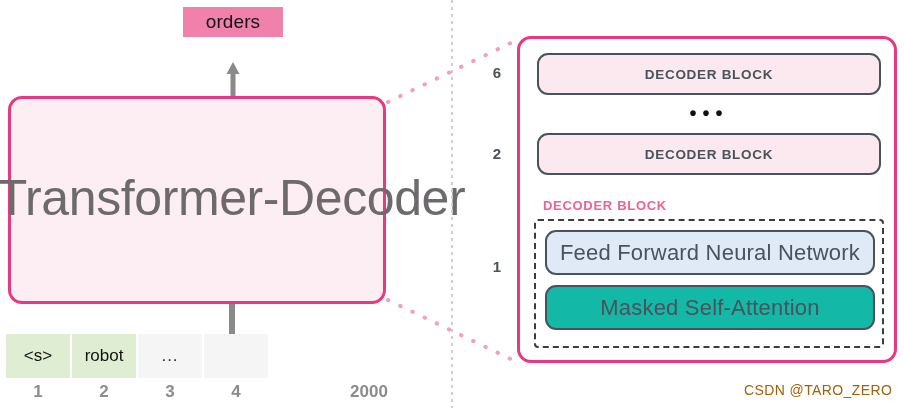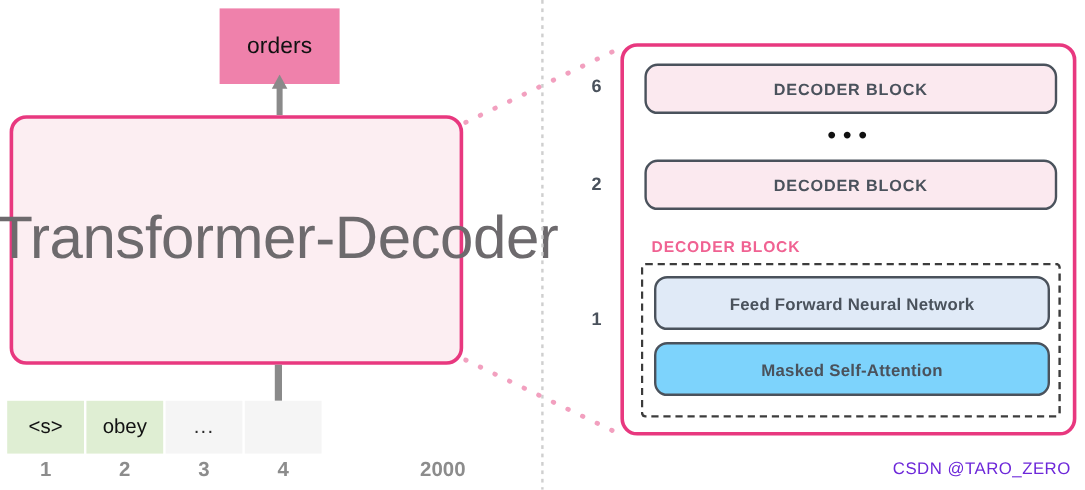--- a/index.html
+++ b/index.html
@@ -21,21 +21,21 @@
     width: 904px;
     height: 408px;
   }
 
   
   .output-token {
     position: absolute;
     left: 183px;
     top: 7px;
     width: 100px;
-    height: 63px;
+    height: 30px;
     background: #ef81ab;
     display: flex;
     align-items: center;
     justify-content: center;
     font-size: 19px;
     color: #121212;
     letter-spacing: .1px;
   }
 
   .up-arrow {
@@ -229,40 +229,40 @@
     position: absolute;
     left: 545px;
     width: 330px;
     height: 45px;
     border: 2.5px solid #4a525c;
     border-radius: 11px;
     box-sizing: border-box;
     display: flex;
     align-items: center;
     justify-content: center;
-    font-size: 14px;
-    font-weight: bold;
+    font-size: 22px;
+    font-weight: normal;
     color: #4a525c;
     letter-spacing: .2px;
   }
   .sub-block.ffn {
     top: 230px;
     background: #e0eaf7;
   }
   .sub-block.attn {
     top: 285px;
-    background: #7dd3fc;
+    background: #14b8a6;
   }
 
   .watermark {
     position: absolute;
     left: 744px;
     top: 382px;
     font-size: 14px;
-    color: #6d28d9;
+    color: #a16207;
     letter-spacing: .4px;
   }
 </style>
 </head>
 <body>
 
 <div class="stage">
 
   <div class="output-token">orders</div>
 
@@ -286,21 +286,21 @@
         </g>
       </svg>
       <div class="brand-text">Transformer-Decoder</div>
     </div>
   </div>
 
   <div class="down-stem"></div>
 
   <div class="token-row">
     <div class="token-cell">&lt;s&gt;</div>
-    <div class="token-cell">obey</div>
+    <div class="token-cell">robot</div>
     <div class="token-cell muted">...</div>
     <div class="token-cell blank"></div>
   </div>
 
   <div class="index-row">
     <div class="index-cell">1</div>
     <div class="index-cell">2</div>
     <div class="index-cell">3</div>
     <div class="index-cell">4</div>
     <div class="index-cell"></div>

